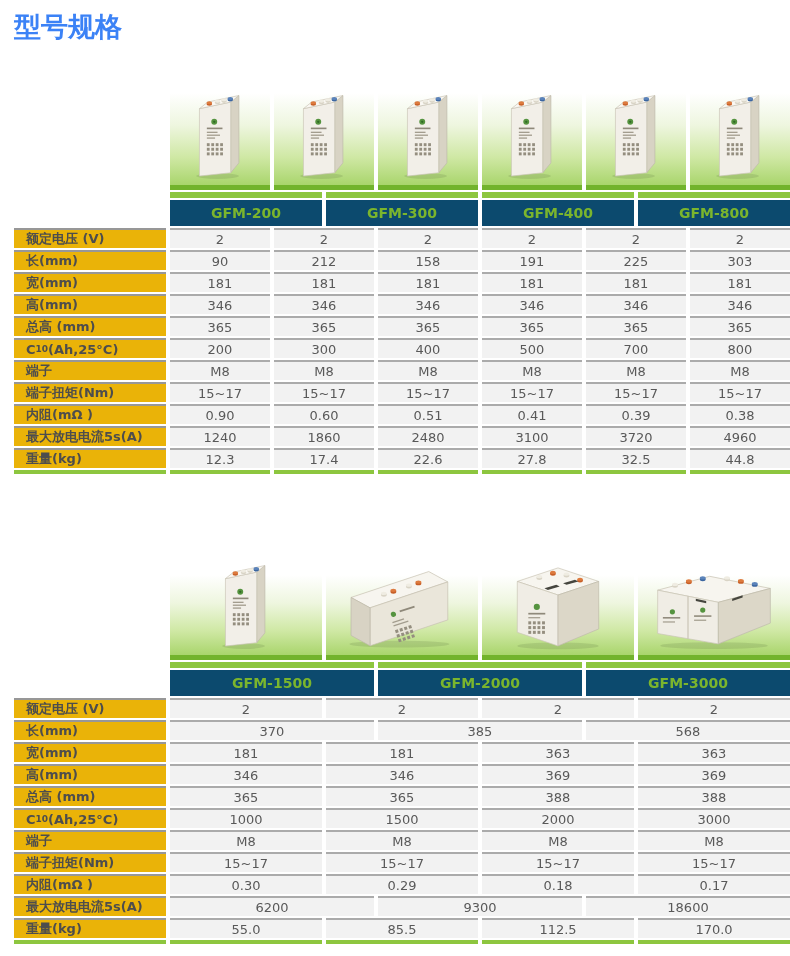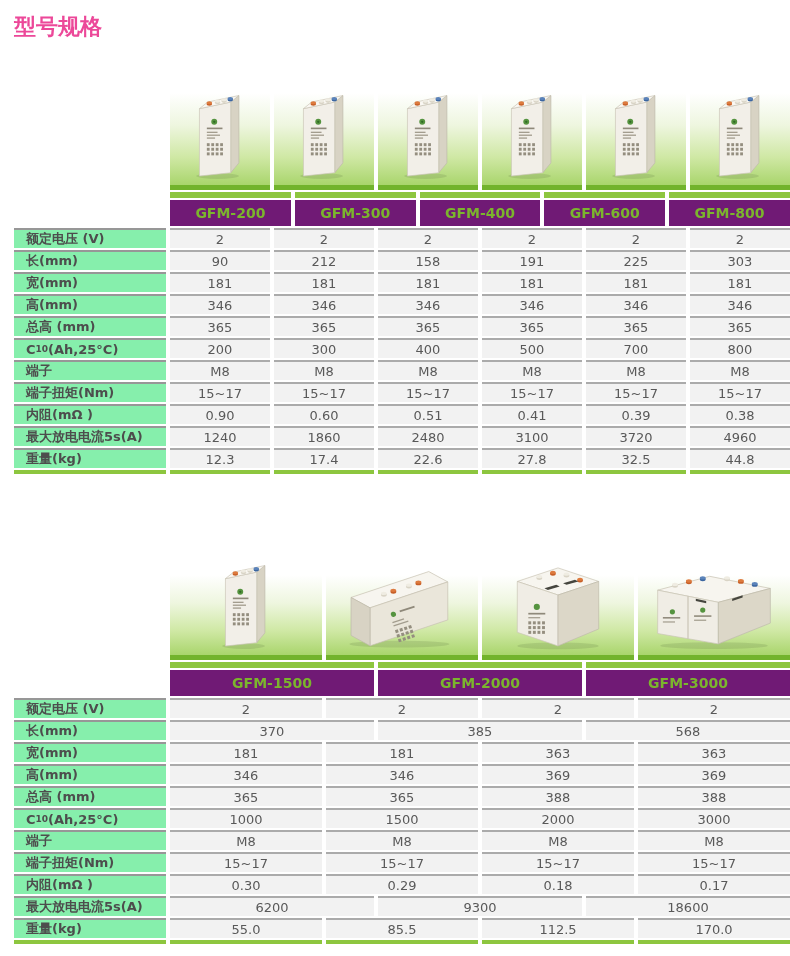--- a/index.html
+++ b/index.html
@@ -2,21 +2,21 @@
 <html><head>
 <meta charset="utf-8">
 <style>
   html,body{margin:0;padding:0;}
   body{
     width:790px;height:956px;background:#ffffff;overflow:hidden;
     font-family:"DejaVu Sans","Liberation Sans",sans-serif;
     -webkit-font-smoothing:antialiased;
   }
   .page-title{
-    color:#ec4899;font-size:22px;font-weight:bold;
+    color:#3b82f6;font-size:27px;font-weight:bold;
     margin:14px 0 0 14px;line-height:26px;
   }
   .spec{margin-left:14px;width:776px;}
   .row{display:flex;gap:4px;}
   .lbl{width:152px;flex:none;box-sizing:border-box;}
   .col{flex:1;min-width:0;box-sizing:border-box;}
 
   
   .batt-row{margin-top:16px;}
   .batt-cell{position:relative;height:134px;}
@@ -26,29 +26,29 @@
     background:linear-gradient(180deg,#ffffff 0%,#eef6df 35%,#cfe8a4 70%,#a9d56c 100%);
   }
   .t2 .batt-bg{height:80px;}
   .batt-strip{position:absolute;left:0;right:0;bottom:0;height:5px;background:#72B32C;}
   .batt-svg{position:absolute;left:50%;transform:translateX(-50%);bottom:9px;line-height:0;}
 
   
   .head-row{margin-top:2px;}
   .head-cell .bar{height:6px;background:#8DC63F;margin-bottom:2px;}
   .head-cell .txt{
-    height:26px;background:#701a75;color:#7BB52D;
+    height:26px;background:#0c4a6e;color:#7BB52D;
     font-weight:bold;font-size:14px;
     display:flex;align-items:center;justify-content:center;
   }
 
   
   .data-row{margin-top:2px;}
   .data-row .lbl{
-    border-top:2px solid #979797;background:#86efac;color:#4d4d4d;
+    border-top:2px solid #979797;background:#eab308;color:#4d4d4d;
     font-weight:bold;font-size:13px;height:20px;
     display:flex;align-items:center;padding-left:12px;white-space:nowrap;
   }
   .data-row .lbl sub{font-size:9px;line-height:0;}
   .data-row .val{
     border-top:2px solid #ABABAB;background:#F2F2F2;color:#595959;
     font-size:13px;height:20px;
     display:flex;align-items:center;justify-content:center;
   }
 
@@ -292,24 +292,20 @@
       <div class="col head-cell">
         <div class="bar"></div>
         <div class="txt">GFM-300</div>
       </div>
       <div class="col head-cell">
         <div class="bar"></div>
         <div class="txt">GFM-400</div>
       </div>
       <div class="col head-cell">
         <div class="bar"></div>
-        <div class="txt">GFM-600</div>
-      </div>
-      <div class="col head-cell">
-        <div class="bar"></div>
         <div class="txt">GFM-800</div>
       </div>
     </div>
     <div class="row data-row">
       <div class="lbl">额定电压 (V)</div>
       <div class="col val">2</div>
       <div class="col val">2</div>
       <div class="col val">2</div>
       <div class="col val">2</div>
       <div class="col val">2</div>

